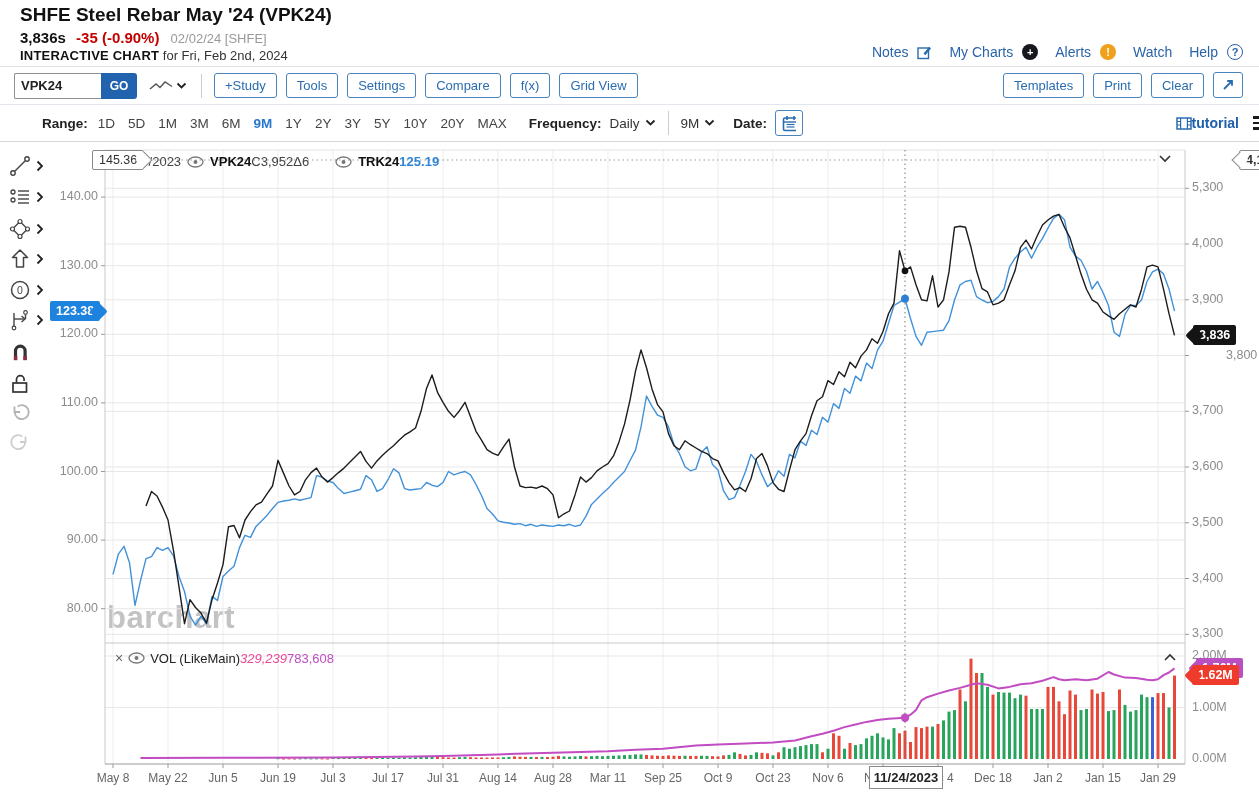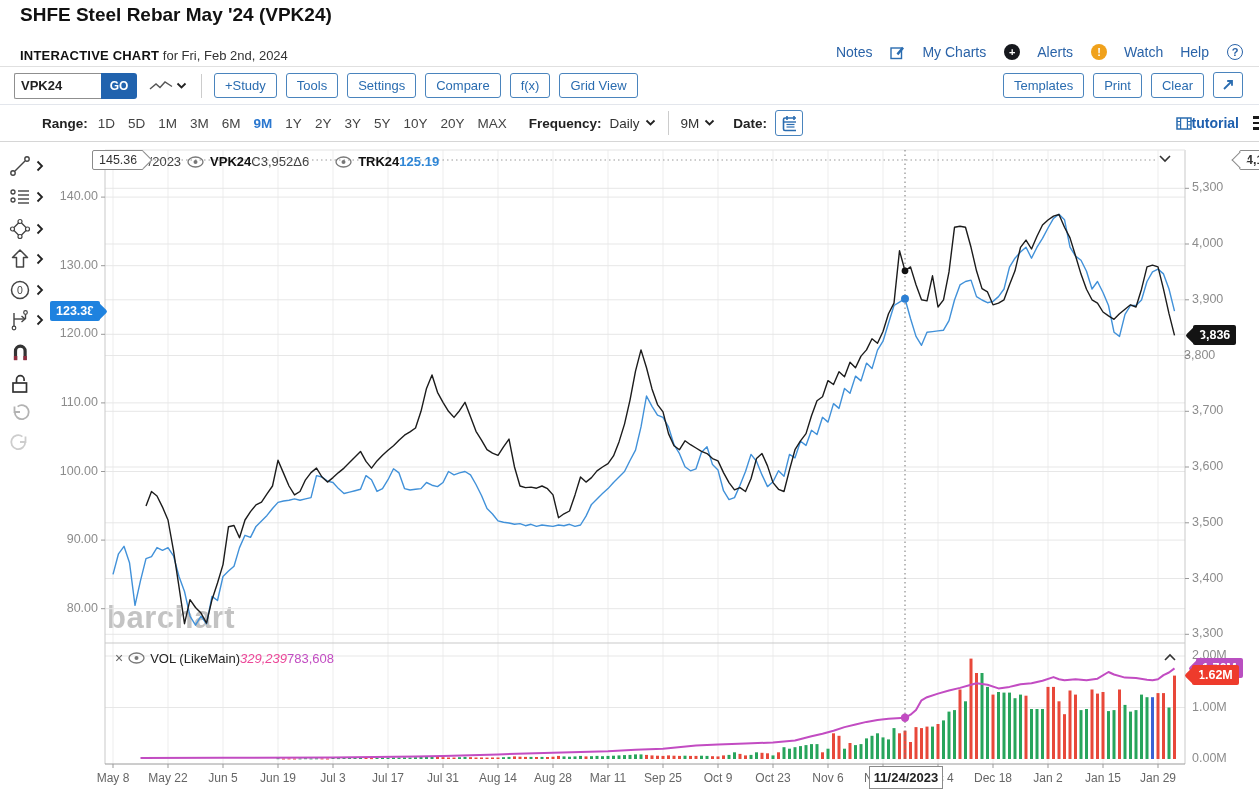--- a/index.html
+++ b/index.html
@@ -8,21 +8,21 @@
   
   .hdr{position:absolute;left:0;top:0;width:1259px;height:66px;border-bottom:1px solid #e0e0e0;background:#fff;z-index:6;}
   .hdr-title{position:absolute;left:20px;top:4px;font-size:19px;font-weight:bold;color:#111;}
   .hdr-price{position:absolute;left:20px;top:29px;font-size:15px;}
   .hdr-last{font-weight:bold;color:#111;}
   .hdr-chg{font-weight:bold;color:#c40000;margin-left:6px;}
   .hdr-qdate{color:#9a9a9a;font-size:13px;margin-left:7px;}
   .hdr-kick{position:absolute;left:20px;top:48px;font-size:13px;color:#333;}
   .hdr-kick b{color:#111;letter-spacing:.2px;}
   .hdr-links{position:absolute;right:16px;top:44px;display:flex;gap:17px;align-items:center;font-size:14px;}
-  .lnk{color:#2a63a8;display:flex;align-items:center;gap:18px;cursor:pointer;}
+  .lnk{color:#2a63a8;display:flex;align-items:center;gap:9px;cursor:pointer;}
   .bdg{display:inline-flex;width:16px;height:16px;border-radius:50%;align-items:center;justify-content:center;
        font-size:11px;font-weight:bold;color:#fff;}
   .bdg.plus{background:#16181d;}
   .bdg.warn{background:#f0a11b;}
   .bdg.q{background:#fff;color:#2a63a8;border:1.5px solid #2a63a8;width:14px;height:14px;}
   
   .tb{position:absolute;left:0;top:67px;width:1259px;height:37px;border-bottom:1px solid #e3e6ec;background:#fff;
       display:flex;align-items:center;z-index:6;}
   .sym-wrap{display:flex;margin-left:14px;}
   .sym-input{width:74px;height:24px;border:1px solid #8f8f8f;border-right:none;border-radius:2px 0 0 2px;
@@ -86,20 +86,25 @@
         z-index:4;font-size:13px;font-weight:bold;color:#222;text-align:center;line-height:21px;}
   .panechev{position:absolute;z-index:3;cursor:pointer;line-height:0;}
 </style>
 </head>
 <body>
 
 <div class="app">
 
   <div class="hdr">
     <div class="hdr-title">SHFE Steel Rebar May '24 (VPK24)</div>
+    <div class="hdr-price">
+      <span class="hdr-last">3,836s</span>
+      <span class="hdr-chg">-35 (-0.90%)</span>
+      <span class="hdr-qdate">02/02/24 [SHFE]</span>
+    </div>
     <div class="hdr-kick">
       <b>INTERACTIVE CHART</b>
       <span>for Fri, Feb 2nd, 2024</span>
     </div>
     <div class="hdr-links">
       <span class="lnk">
         <span>Notes</span>
         <svg width="15" height="15">
             <rect x="1" y="3" width="10.5" height="10.5" fill="none" stroke="#2a6cb0" stroke-width="1.4"></rect>
             <path d="M6.5 8.5 L12.2 1.8 L14 3.6 L8.3 10.3 Z" fill="#2a6cb0"></path>
@@ -574,21 +579,21 @@
       <div class="axlab" style="left: 40px; width: 58px; top: 189.1px; text-align: right;">140.00</div>
       <div class="axlab" style="left: 40px; width: 58px; top: 257.7px; text-align: right;">130.00</div>
       <div class="axlab" style="left: 40px; width: 58px; top: 326.3px; text-align: right;">120.00</div>
       <div class="axlab" style="left: 40px; width: 58px; top: 394.9px; text-align: right;">110.00</div>
       <div class="axlab" style="left: 40px; width: 58px; top: 463.5px; text-align: right;">100.00</div>
       <div class="axlab" style="left: 40px; width: 58px; top: 532.1px; text-align: right;">90.00</div>
       <div class="axlab" style="left: 40px; width: 58px; top: 600.7px; text-align: right;">80.00</div>
       <div class="axlab" style="left: 1192px; top: 180.25px;">5,300</div>
       <div class="axlab" style="left: 1192px; top: 236px;">4,000</div>
       <div class="axlab" style="left: 1192px; top: 291.75px;">3,900</div>
-      <div class="axlab" style="left: 1184px; top: 347.5px;">3,800</div>
+      <div class="axlab" style="left: 1226px; top: 347.5px;">3,800</div>
       <div class="axlab" style="left: 1192px; top: 403.25px;">3,700</div>
       <div class="axlab" style="left: 1192px; top: 459px;">3,600</div>
       <div class="axlab" style="left: 1192px; top: 514.75px;">3,500</div>
       <div class="axlab" style="left: 1192px; top: 570.5px;">3,400</div>
       <div class="axlab" style="left: 1192px; top: 626.25px;">3,300</div>
       <div class="axlab" style="left: 1192px; top: 648px;">2.00M</div>
       <div class="axlab" style="left: 1192px; top: 699.5px;">1.00M</div>
       <div class="axlab" style="left: 1192px; top: 751px;">0.00M</div>
       <div class="axlab xlab" style="left: 81px; width: 64px; top: 771px; text-align: center;">May 8</div>
       <div class="axlab xlab" style="left: 136px; width: 64px; top: 771px; text-align: center;">May 22</div>

